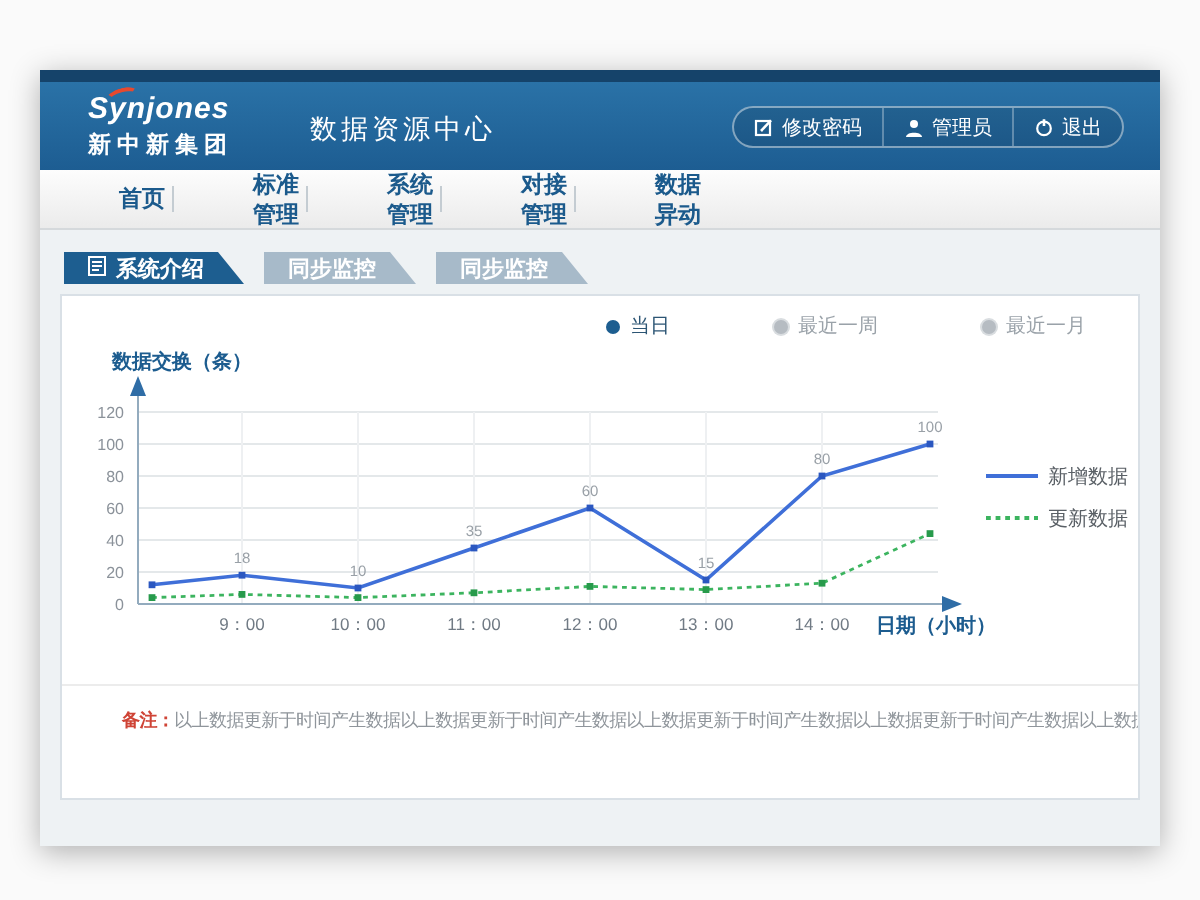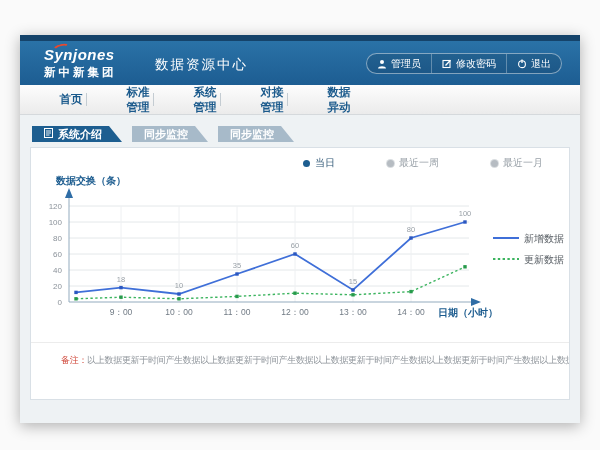--- a/index.html
+++ b/index.html
@@ -56,54 +56,54 @@
   .radio.selected .dot { background:#1d5e90; }
   .radio.selected { color:#2c5574; }
   .radio.unselected .dot { background:#b6bcc2; box-shadow:0 0 0 1px #d9dde0; }
   .radio.unselected { color:#9aa2a9;padding-left:24px; }
 
   .chart-wrap { position:absolute; left:0; top:22px; width:540px; height:160px; }
 
   .note { position:absolute; left:0; right:0; top:194px; border-top:1px solid #ececec;
     padding:11px 8px 0 30px; font-size:9px; white-space:nowrap; overflow:hidden;
     color:#8f959b; letter-spacing:-0.3px; }
-  .note b { color:#cf4436; font-weight:normal;text-align:right; }
+  .note b { color:#cf4436; font-weight:bold;text-align:right; }
 </style>
 </head>
 <body>
 
 <div class="window">
   <div class="top-strip"></div>
 
   <div class="header">
     <div class="logo">
       <span class="brand">Synjones</span>
       <span class="swoosh"></span>
       <div class="company">新中新集团</div>
     </div>
     <div class="app-title">数据资源中心</div>
 
     <div class="user-pill">
       <div class="user-item">
         <span>
           <svg width="10" height="10" viewBox="0 0 10 10">
+              <rect x="1" y="1.5" width="7" height="7" fill="none" stroke="#fff" stroke-width="1.1"></rect>
+              <path d="M3.5 6.5 L8.5 1.2" stroke="#fff" stroke-width="1.3"></path>
+            </svg>
+        </span>
+        <span>修改密码</span>
+      </div>
+      <div class="user-item">
+        <span>
+          <svg width="10" height="10" viewBox="0 0 10 10">
               <circle cx="5" cy="3" r="2" fill="#fff"></circle>
               <path d="M1 9.5 C1 6.6 9 6.6 9 9.5 Z" fill="#fff"></path>
             </svg>
         </span>
         <span>管理员</span>
-      </div>
-      <div class="user-item">
-        <span>
-          <svg width="10" height="10" viewBox="0 0 10 10">
-              <rect x="1" y="1.5" width="7" height="7" fill="none" stroke="#fff" stroke-width="1.1"></rect>
-              <path d="M3.5 6.5 L8.5 1.2" stroke="#fff" stroke-width="1.3"></path>
-            </svg>
-        </span>
-        <span>修改密码</span>
       </div>
       <div class="user-item">
         <span>
           <svg width="10" height="10" viewBox="0 0 10 10">
               <circle cx="5" cy="5.2" r="3.4" fill="none" stroke="#fff" stroke-width="1.1"></circle>
               <path d="M5 0.6 L5 4" stroke="#fff" stroke-width="1.3"></path>
             </svg>
         </span>
         <span>退出</span>
       </div>

